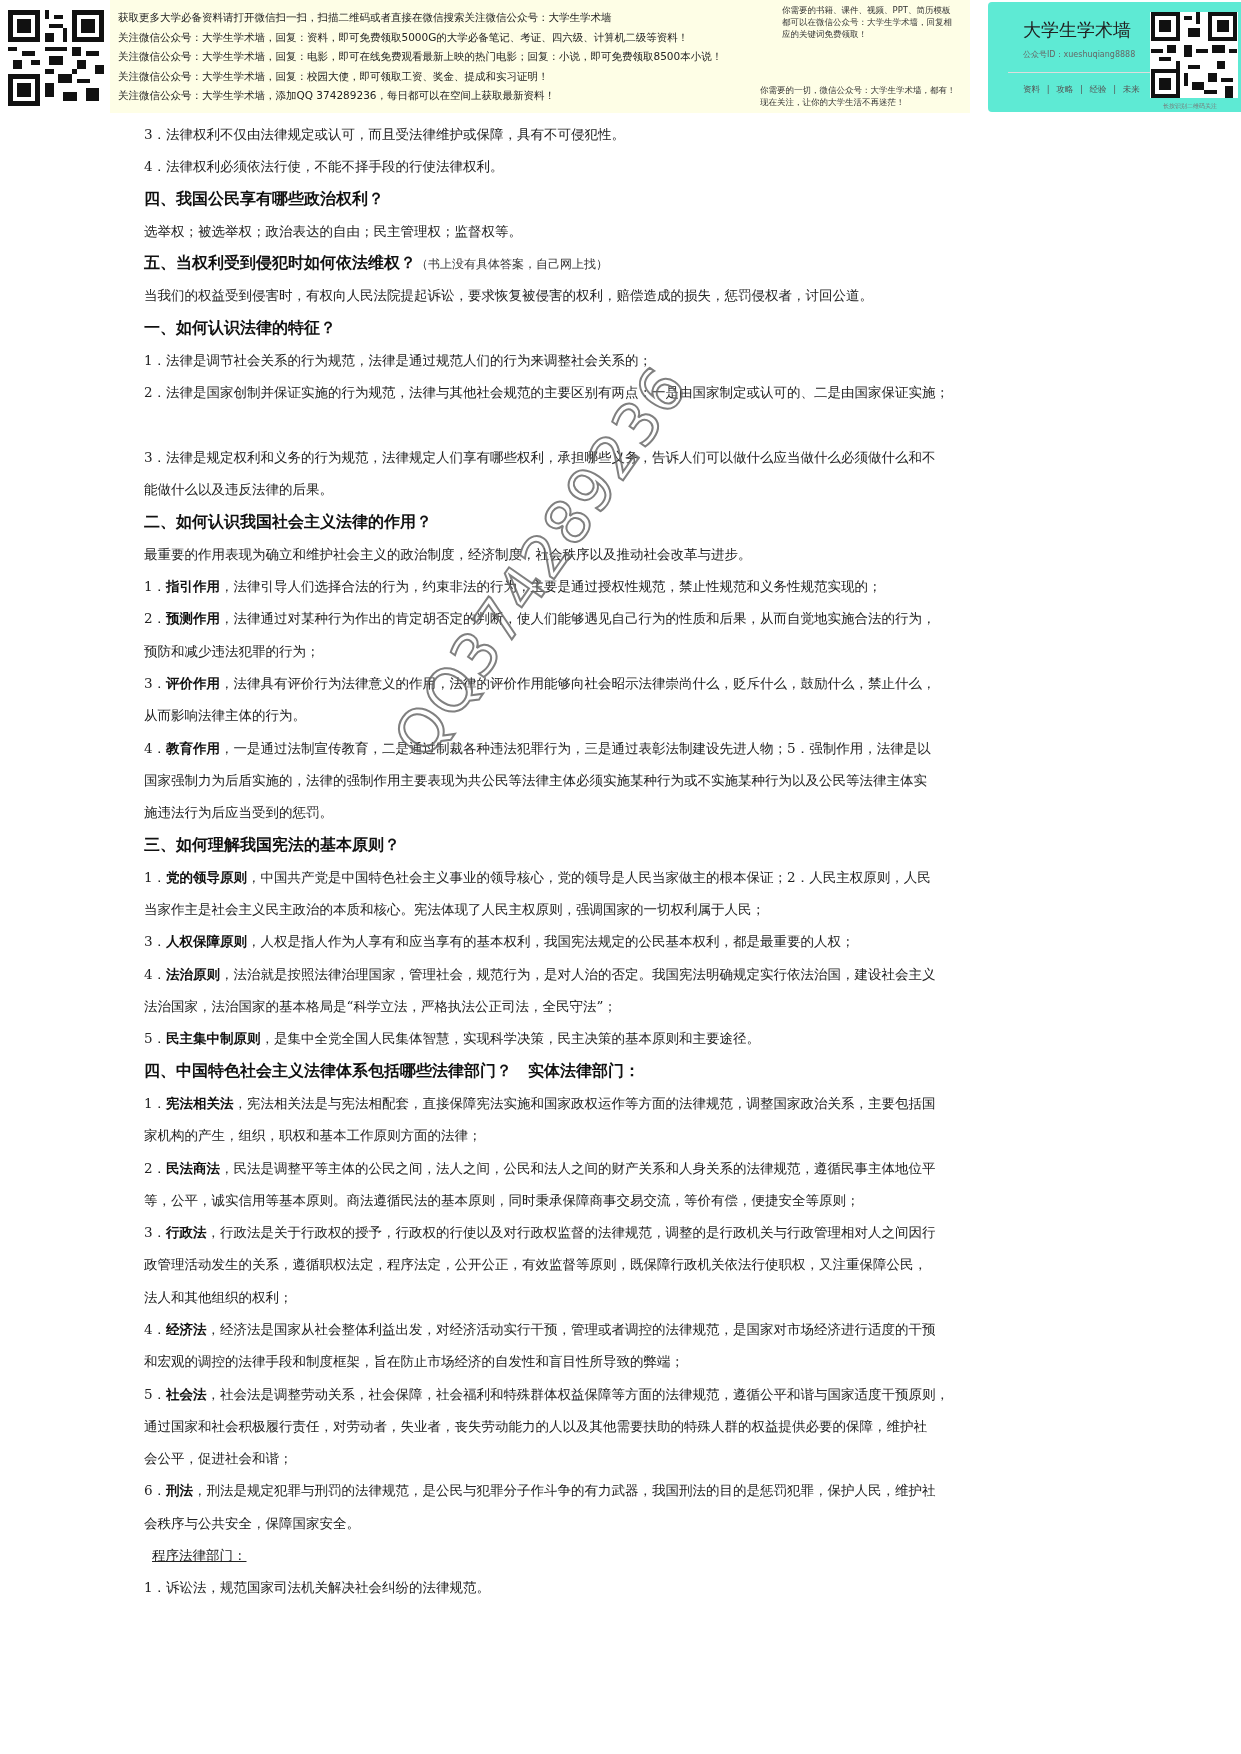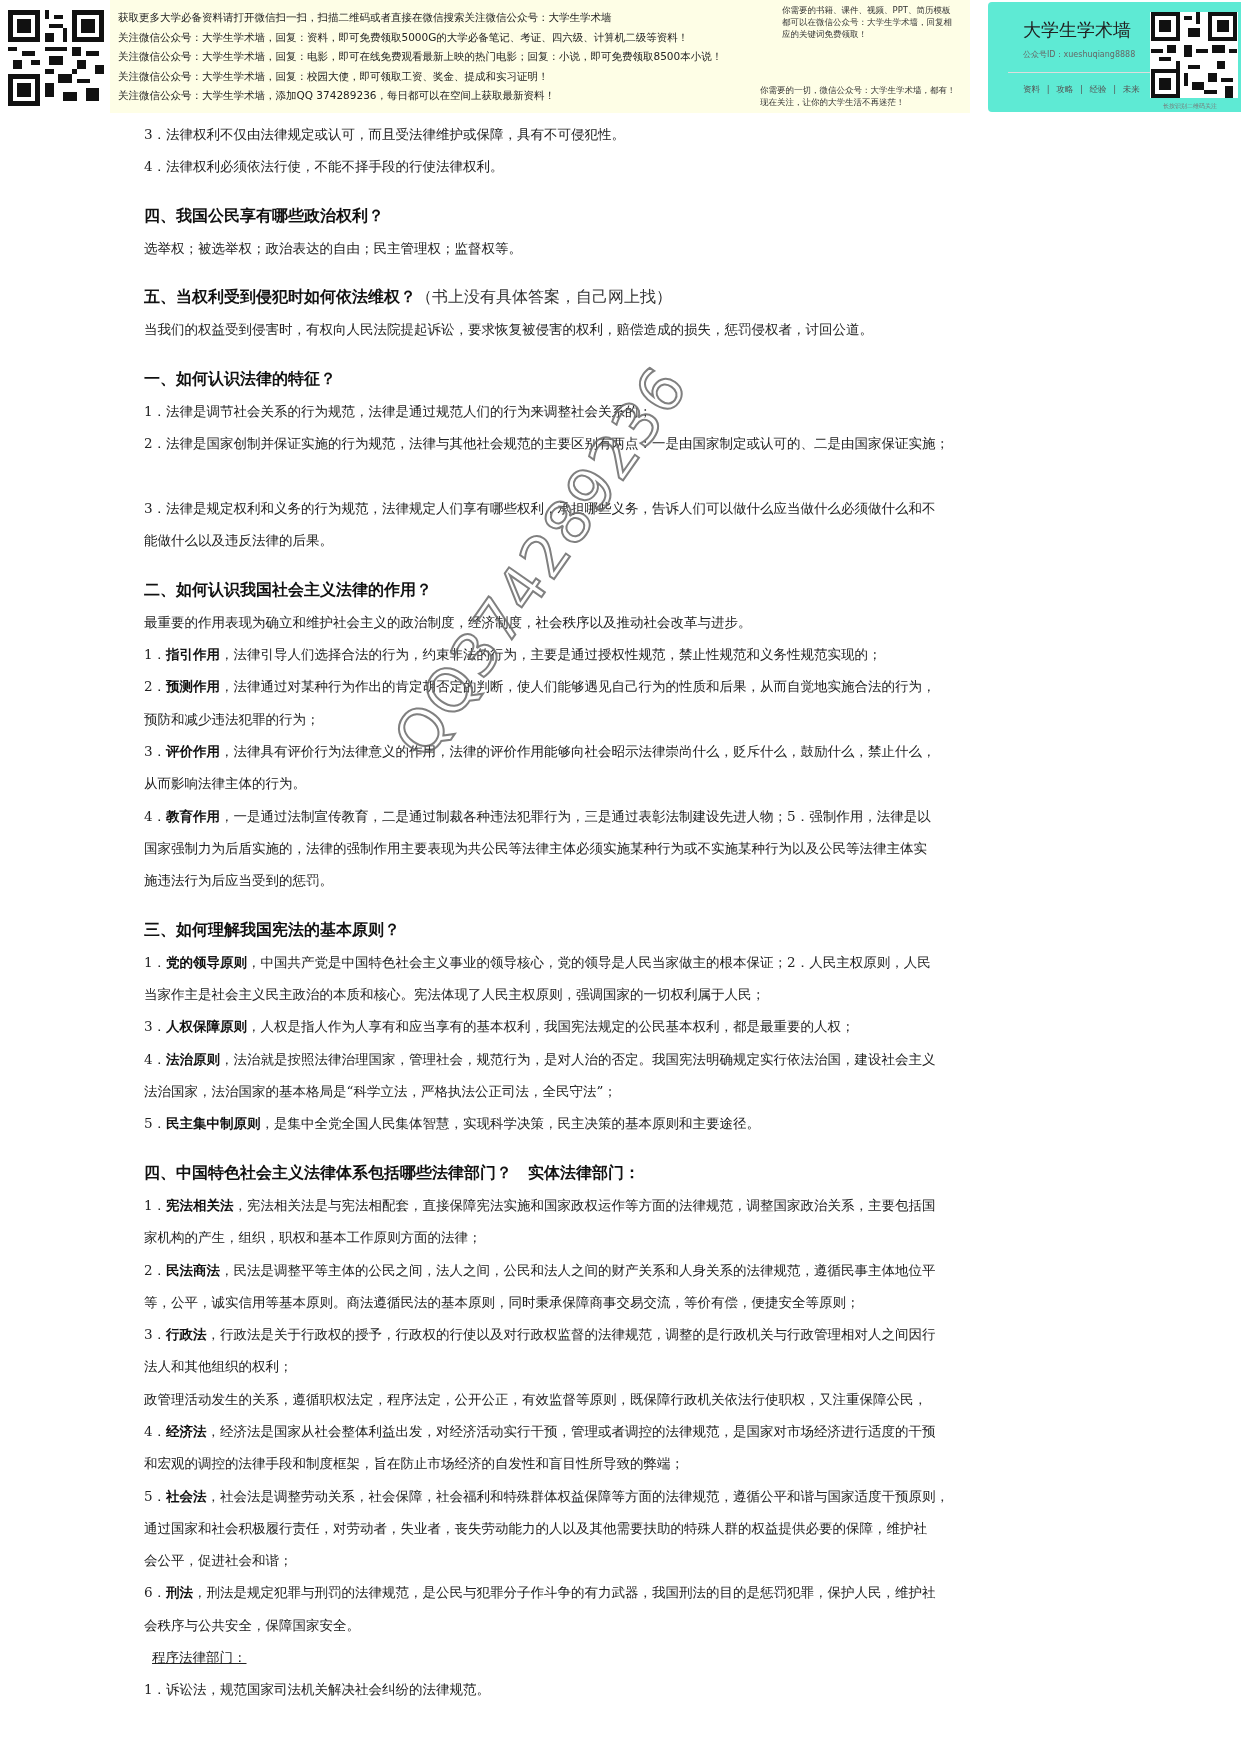--- a/index.html
+++ b/index.html
@@ -23,22 +23,22 @@
   .card-divider { position: absolute; left: 20px; top: 70px; width: 150px; height: 1px; background: #ddd; }
   .card-links { position: absolute; left: 35px; top: 82px; font-size: 8.5px; color: #555; }
   .card-links span { margin-right: 4px; }
   .qr-right { position: absolute; left: 162px; top: 10px; width: 88px; height: 86px; background: #fff; }
   .qr-caption { position: absolute; left: 175px; top: 100px; font-size: 6px; color: #777; }
   .qr svg { width: 100%; height: 100%; display: block; }
 
   
   .content { position: absolute; left: 144px; top: 118px; width: 920px; }
   .line { font-family: "DejaVu Serif", "Liberation Serif", serif; font-size: 13.5px; color: #222; height: 32.3px; line-height: 32.3px; white-space: nowrap; }
-  .h { font-family: "DejaVu Sans", "Liberation Sans", sans-serif; font-weight: bold; font-size: 16px; color: #111; height: 32.3px; line-height: 32.3px; white-space: nowrap; margin-top: 17px; }
-  .h .note { font-family: "DejaVu Serif", "Liberation Serif", serif; font-weight: normal; font-size: 16px; color: #333; }
+  .h { font-family: "DejaVu Sans", "Liberation Sans", sans-serif; font-weight: bold; font-size: 16px; color: #111; height: 32.3px; line-height: 32.3px; white-space: nowrap; }
+  .h .note { font-family: "DejaVu Serif", "Liberation Serif", serif; font-weight: normal; font-size: 12px; color: #333; }
   .b { font-family: "DejaVu Sans", "Liberation Sans", sans-serif; font-weight: bold; color: #111; }
   .gap { height: 32.3px; }
   .indent { padding-left: 8px; text-decoration: underline; }
 
   
   .watermark {
     position: absolute; left: 380px; top: 730px;
     font-family: "DejaVu Sans", "Liberation Sans", sans-serif;
     font-size: 60px; color: transparent; -webkit-text-stroke: 2px #6a6a6a;
     transform: rotate(-55deg); transform-origin: left top; white-space: nowrap;
@@ -188,22 +188,22 @@
   <div class="line"><span>4．</span><span class="b">法治原则</span><span>，法治就是按照法律治理国家，管理社会，规范行为，是对人治的否定。我国宪法明确规定实行依法治国，建设社会主义</span></div>
   <div class="line">法治国家，法治国家的基本格局是“科学立法，严格执法公正司法，全民守法”；</div>
   <div class="line"><span>5．</span><span class="b">民主集中制原则</span><span>，是集中全党全国人民集体智慧，实现科学决策，民主决策的基本原则和主要途径。</span></div>
 
   <div class="h">四、中国特色社会主义法律体系包括哪些法律部门？　实体法律部门：</div>
   <div class="line"><span>1．</span><span class="b">宪法相关法</span><span>，宪法相关法是与宪法相配套，直接保障宪法实施和国家政权运作等方面的法律规范，调整国家政治关系，主要包括国</span></div>
   <div class="line">家机构的产生，组织，职权和基本工作原则方面的法律；</div>
   <div class="line"><span>2．</span><span class="b">民法商法</span><span>，民法是调整平等主体的公民之间，法人之间，公民和法人之间的财产关系和人身关系的法律规范，遵循民事主体地位平</span></div>
   <div class="line">等，公平，诚实信用等基本原则。商法遵循民法的基本原则，同时秉承保障商事交易交流，等价有偿，便捷安全等原则；</div>
   <div class="line"><span>3．</span><span class="b">行政法</span><span>，行政法是关于行政权的授予，行政权的行使以及对行政权监督的法律规范，调整的是行政机关与行政管理相对人之间因行</span></div>
+  <div class="line">政管理活动发生的关系，遵循职权法定，程序法定，公开公正，有效监督等原则，既保障行政机关依法行使职权，又注重保障公民，</div>
   <div class="line">法人和其他组织的权利；</div>
-  <div class="line">政管理活动发生的关系，遵循职权法定，程序法定，公开公正，有效监督等原则，既保障行政机关依法行使职权，又注重保障公民，</div>
   <div class="line"><span>4．</span><span class="b">经济法</span><span>，经济法是国家从社会整体利益出发，对经济活动实行干预，管理或者调控的法律规范，是国家对市场经济进行适度的干预</span></div>
   <div class="line">和宏观的调控的法律手段和制度框架，旨在防止市场经济的自发性和盲目性所导致的弊端；</div>
   <div class="line"><span>5．</span><span class="b">社会法</span><span>，社会法是调整劳动关系，社会保障，社会福利和特殊群体权益保障等方面的法律规范，遵循公平和谐与国家适度干预原则，</span></div>
   <div class="line">通过国家和社会积极履行责任，对劳动者，失业者，丧失劳动能力的人以及其他需要扶助的特殊人群的权益提供必要的保障，维护社</div>
   <div class="line">会公平，促进社会和谐；</div>
   <div class="line"><span>6．</span><span class="b">刑法</span><span>，刑法是规定犯罪与刑罚的法律规范，是公民与犯罪分子作斗争的有力武器，我国刑法的目的是惩罚犯罪，保护人民，维护社</span></div>
   <div class="line">会秩序与公共安全，保障国家安全。</div>
   <div class="line indent">程序法律部门：</div>
   <div class="line">1．诉讼法，规范国家司法机关解决社会纠纷的法律规范。</div>
 </div>

